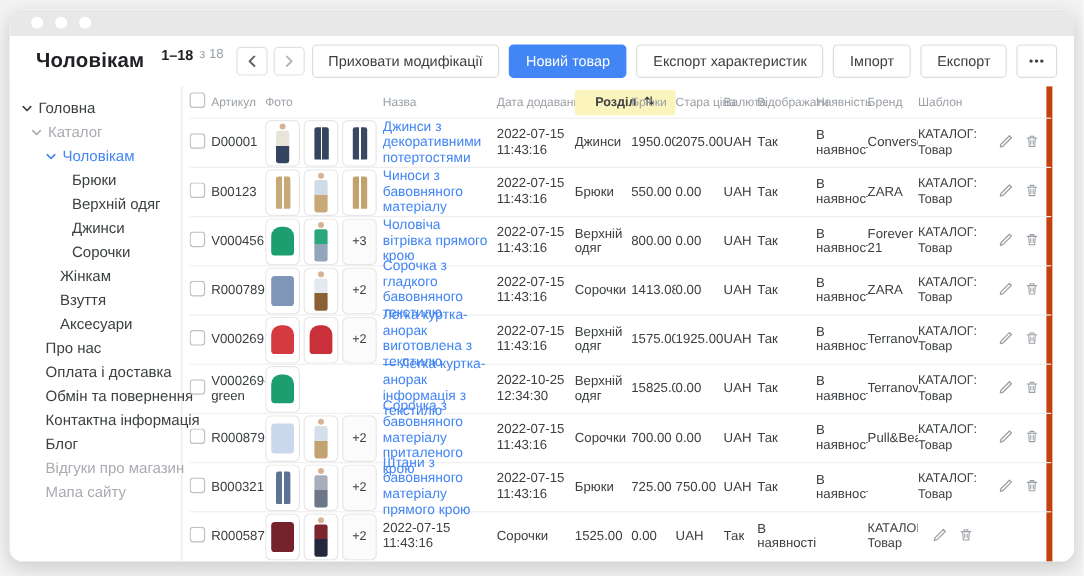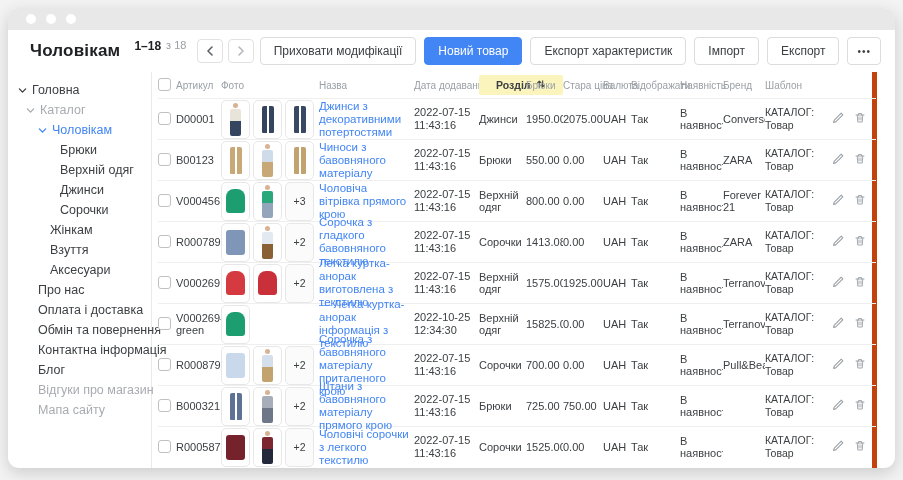--- a/index.html
+++ b/index.html
@@ -585,23 +585,20 @@
                       <i class="g-fig">
                         <i class="head"></i>
                         <i class="body" style="background: linear-gradient(rgb(124, 38, 48) 0px, rgb(124, 38, 48) 46%, rgb(35, 40, 58) 46%, rgb(35, 40, 58) 100%);"></i>
                       </i>
                     </span>
                     <span class="thumb more">
                       <i class="more-txt">+2</i>
                     </span>
                   </div>
                 </div>
-                <div class="td c-name">
-                  <a class="name-link">Чоловічі сорочки з легкого текстилю</a>
-                </div>
                 <div class="td c-date">
                   <div class="date">2022-07-15</div>
                   <div class="date">11:43:16</div>
                 </div>
                 <div class="td c-section"><span>Сорочки</span></div>
                 <div class="td c-price"><span>1525.00</span></div>
                 <div class="td c-old_price"><span>0.00</span></div>
                 <div class="td c-currency"><span>UAH</span></div>
                 <div class="td c-visible"><span>Так</span></div>
                 <div class="td c-availability"><span>В наявності</span></div>

